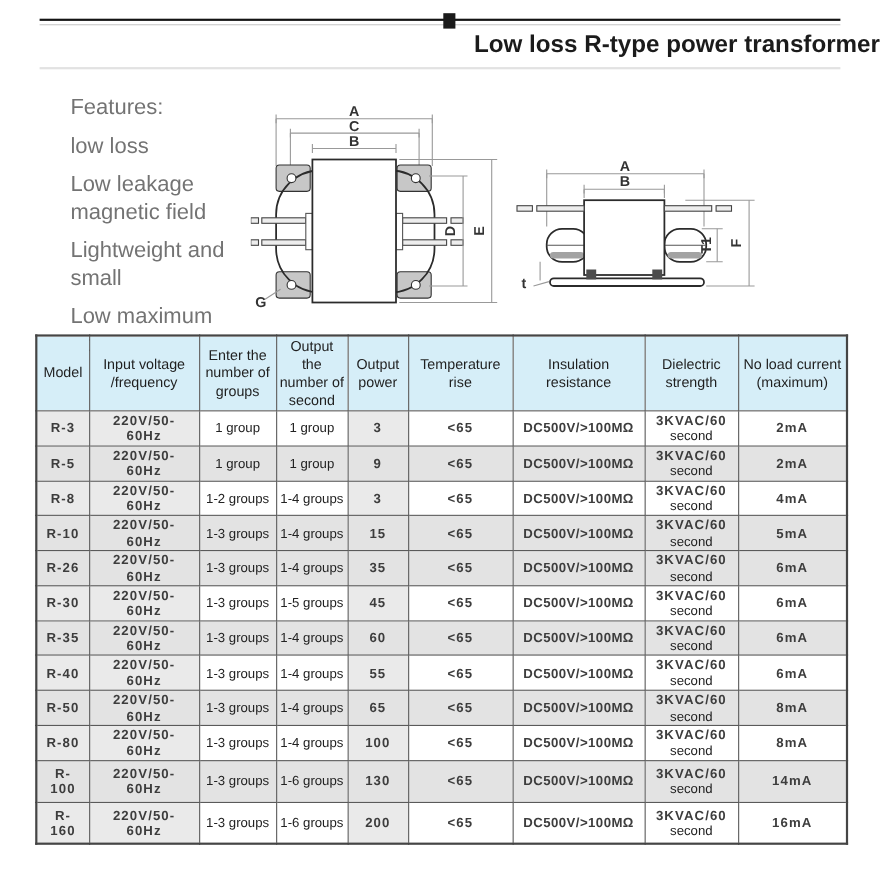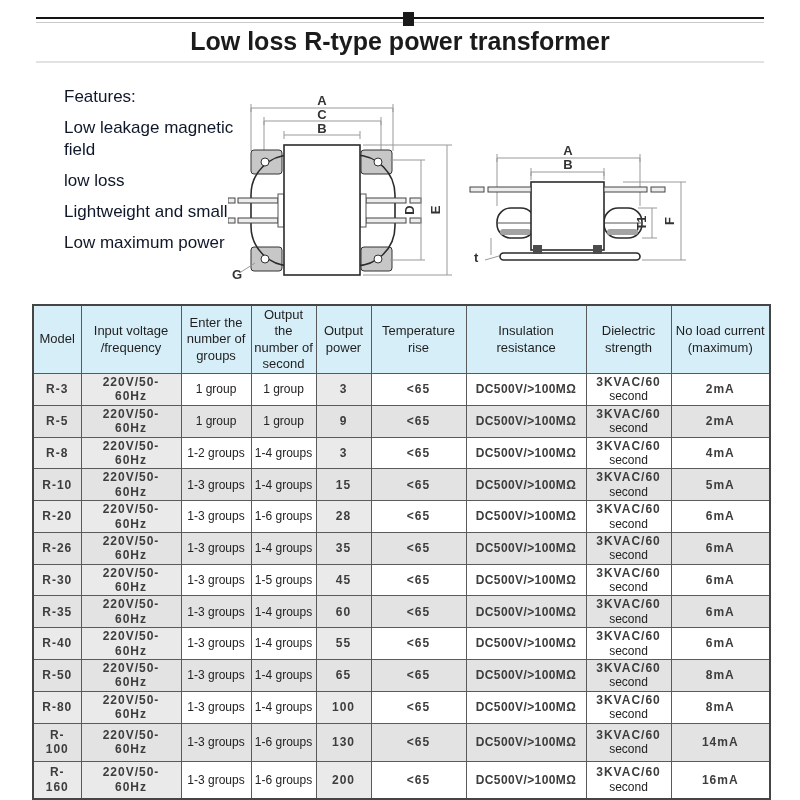--- a/index.html
+++ b/index.html
@@ -4,26 +4,26 @@
 <style>
   html,body { margin:0; padding:0; background:#ffffff; }
   body { width:800px; height:800px; font-family:"Liberation Sans", sans-serif; }
   .page { position:relative; width:800px; height:800px; background:#fff; overflow:hidden; }
 
   
   .top-rule { position:absolute; left:36px; top:17px; width:728px; height:3px;
               border-top:2px solid #141414; border-bottom:1px solid #c9c9c9; }
   .handle { position:absolute; left:367px; top:-7px; width:11px; height:14px; background:#1a1a1a; }
 
-  .title { position:absolute; top:27px; left:0; width:800px; margin:0; text-align:center;
-           font-size:25px; font-weight:bold; color:#1b1b1b; }
+  .title { position:absolute; top:27px; left:0; width:800px; margin:0; text-align:right;
+           font-size:22px; font-weight:bold; color:#1b1b1b; }
   .sub-rule { position:absolute; top:61px; left:36px; width:728px; border-top:2px solid #e2e2e2; }
 
   
-  .features { position:absolute; left:64px; top:86px; width:188px; color:#0f172a; font-size:17px; }
+  .features { position:absolute; left:64px; top:86px; width:188px; color:#737373; font-size:20px; }
   .features .feat { margin-bottom:10px; line-height:1.25; }
 
   
   .diag { position:absolute; }
   .diag-front { left:228px; top:93px; }
   .diag-side  { left:458px; top:142px; }
   svg text { font-size:13px; font-weight:bold; fill:#333; font-family:"Liberation Sans",sans-serif; }
   .dim line { stroke:#999; stroke-width:1; }
   .bracket rect { fill:#c7c7c7; stroke:#333; stroke-width:1; }
   .core { fill:none; stroke:#2b2b2b; stroke-width:1.6; }
@@ -57,22 +57,22 @@
 
   <div class="top-rule">
     <span class="handle"></span>
   </div>
 
   <h1 class="title">Low loss R-type power transformer</h1>
   <div class="sub-rule"></div>
 
   <div class="features">
     <div class="feat">Features:</div>
+    <div class="feat">low loss</div>
     <div class="feat">Low leakage magnetic field</div>
-    <div class="feat">low loss</div>
     <div class="feat">Lightweight and small</div>
     <div class="feat">Low maximum power</div>
   </div>
 
   <svg class="diag diag-front" width="235" height="200" viewBox="0 0 235 200">
     <g class="dim">
       <line x1="23" y1="15" x2="165" y2="15"></line>
         <line x1="23" y1="11" x2="23" y2="19"></line>
         <line x1="165" y1="11" x2="165" y2="19"></line>
       <line x1="23" y1="15" x2="23" y2="58"></line>
@@ -249,31 +249,20 @@
           <td class="b cshade">R-10</td>
           <td class="b cshade">220V/50-<br>60Hz</td>
           <td>1-3 groups</td>
           <td>1-4 groups</td>
           <td class="b cshade">15</td>
           <td class="b">&lt;65</td>
           <td class="b tight">DC500V/&gt;100MΩ</td>
           <td><span class="b">3KVAC/60</span><br><span>second</span></td>
           <td class="b">5mA</td>
         </tr>
-        <tr>
-          <td class="b cshade">R-20</td>
-          <td class="b cshade">220V/50-<br>60Hz</td>
-          <td>1-3 groups</td>
-          <td>1-6 groups</td>
-          <td class="b cshade">28</td>
-          <td class="b">&lt;65</td>
-          <td class="b tight">DC500V/&gt;100MΩ</td>
-          <td><span class="b">3KVAC/60</span><br><span>second</span></td>
-          <td class="b">6mA</td>
-        </tr>
         <tr class="shade">
           <td class="b cshade">R-26</td>
           <td class="b cshade">220V/50-<br>60Hz</td>
           <td>1-3 groups</td>
           <td>1-4 groups</td>
           <td class="b cshade">35</td>
           <td class="b">&lt;65</td>
           <td class="b tight">DC500V/&gt;100MΩ</td>
           <td><span class="b">3KVAC/60</span><br><span>second</span></td>
           <td class="b">6mA</td>

